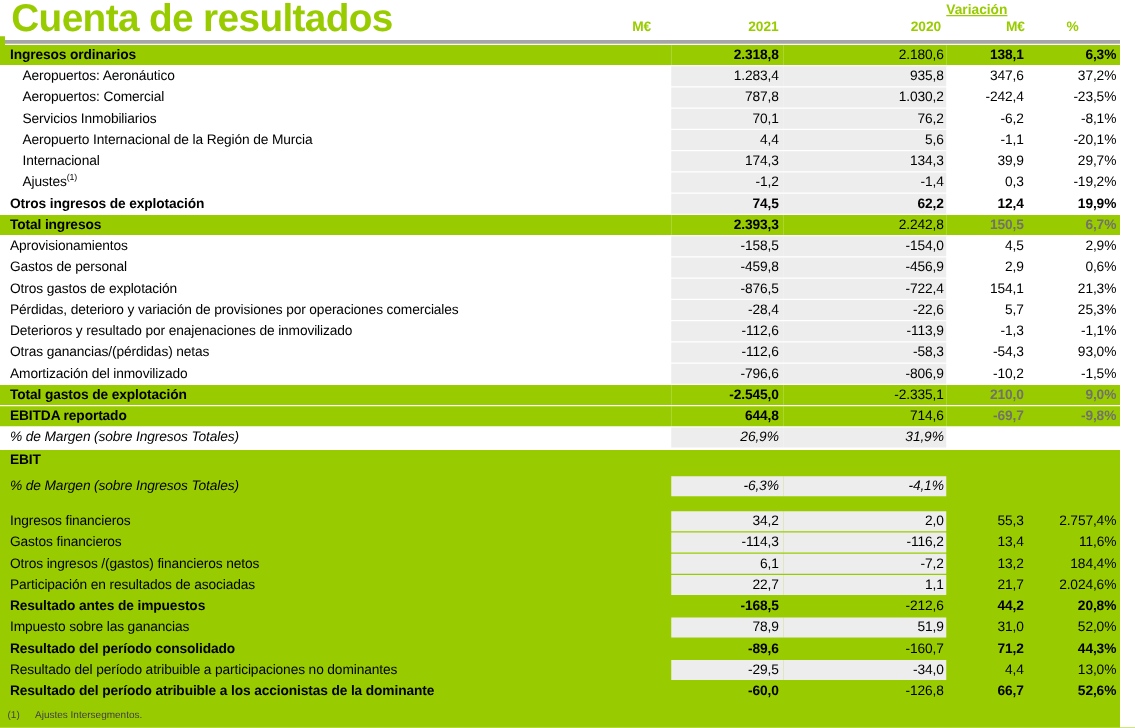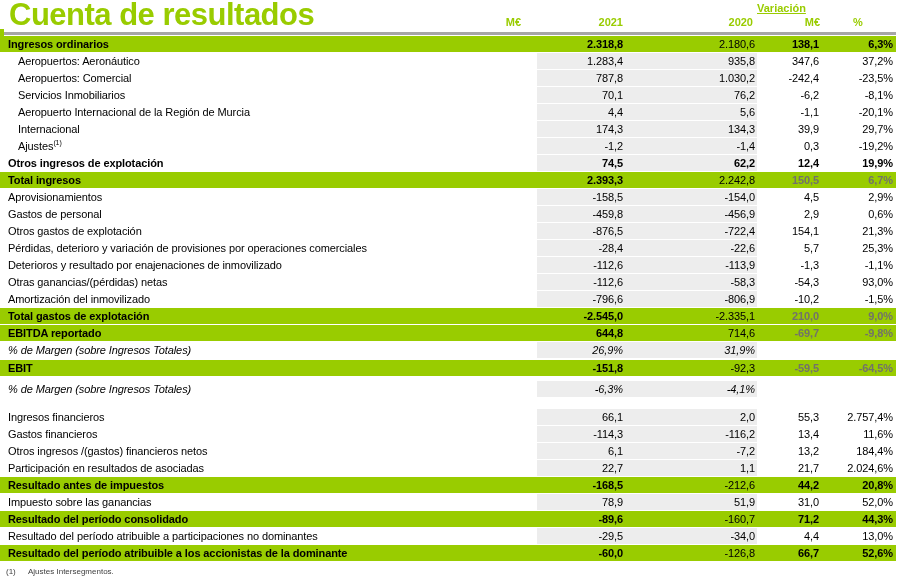--- a/index.html
+++ b/index.html
@@ -228,37 +228,37 @@
     <div class="cell c-var">-69,7</div>
     <div class="cell c-pct">-9,8%</div>
   </div>
       <div class="row italic">
     <div class="cell c-label"><span>% de Margen (sobre Ingresos Totales)</span></div>
     <div class="cell c-2021">26,9%</div>
     <div class="cell c-2020">31,9%</div>
     <div class="cell c-var"></div>
     <div class="cell c-pct"></div>
   </div>
-      <div class="row green muted-var" style="margin-top: 2px;">
+      <div class="row green muted-var" style="margin-top: 2px; flex-direction: column;">
     <div class="cell c-label"><span>EBIT</span></div>
     <div class="cell c-2021">-151,8</div>
     <div class="cell c-2020">-92,3</div>
     <div class="cell c-var">-59,5</div>
     <div class="cell c-pct">-64,5%</div>
   </div>
       <div class="row italic" style="margin-top: 5px;">
     <div class="cell c-label"><span>% de Margen (sobre Ingresos Totales)</span></div>
     <div class="cell c-2021">-6,3%</div>
     <div class="cell c-2020">-4,1%</div>
     <div class="cell c-var"></div>
     <div class="cell c-pct"></div>
   </div>
       <div class="row normal" style="margin-top: 12px;">
     <div class="cell c-label"><span>Ingresos financieros</span></div>
-    <div class="cell c-2021">66,1</div>
+    <div class="cell c-2021">34,2</div>
     <div class="cell c-2020">2,0</div>
     <div class="cell c-var">55,3</div>
     <div class="cell c-pct">2.757,4%</div>
   </div>
       <div class="row normal">
     <div class="cell c-label"><span>Gastos financieros</span></div>
     <div class="cell c-2021">-114,3</div>
     <div class="cell c-2020">-116,2</div>
     <div class="cell c-var">13,4</div>
     <div class="cell c-pct">11,6%</div>

